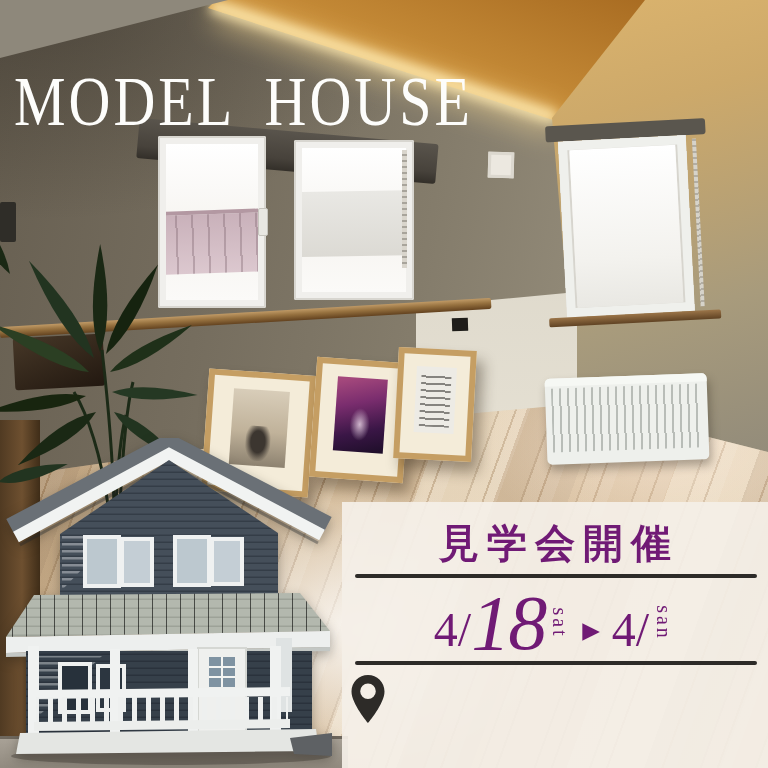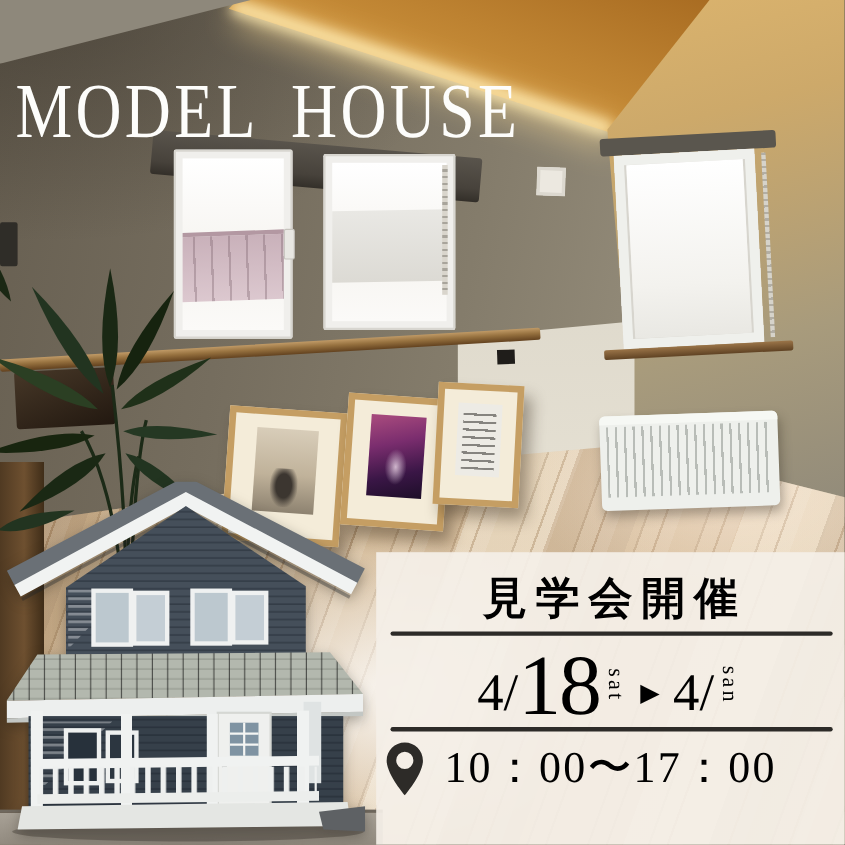--- a/index.html
+++ b/index.html
@@ -127,31 +127,31 @@
     filter:drop-shadow(0 4px 6px rgba(30,25,18,.35));}
 
   
   .title{left:14px;top:60px;width:760px;color:#fdfdfb;
     font-family:"Liberation Serif","DejaVu Serif",serif;font-size:58px;font-weight:normal;
     letter-spacing:3px;word-spacing:14px;transform:scaleY(1.22);transform-origin:top left;
     white-space:nowrap;}
 
   
   .panel{left:342px;top:502px;width:426px;height:266px;
-    background:rgba(244,239,231,.93);color:#000000;}
+    background:rgba(244,239,231,.93);color:#701a75;}
   .panel .heading{position:absolute;top:14px;left:0;width:100%;text-align:center;
     font-size:40px;font-weight:bold;letter-spacing:8px;padding-left:8px;box-sizing:border-box;}
   .divider{position:absolute;left:13px;width:402px;height:4px;background:#2d2b28;border-radius:2px;}
   .divider-top{top:72px;}
   .divider-bottom{top:159px;}
   .dates{position:absolute;top:77px;left:0;width:100%;height:80px;
     display:flex;align-items:flex-end;justify-content:center;
     font-family:"Liberation Serif","DejaVu Serif",serif;}
   .date-prefix{font-size:48px;line-height:1;padding-bottom:5px;}
-  .date-day{font-size:78px;line-height:.92;letter-spacing:-2px;}
+  .date-day{font-size:78px;line-height:.92;letter-spacing:-2px;font-style:italic;}
   .weekday-box{position:relative;width:27px;height:74px;}
   .weekday{position:absolute;left:50%;top:52%;transform:translate(-50%,-50%) rotate(90deg);
     font-size:20px;letter-spacing:3px;white-space:nowrap;}
   .arrow{font-family:"DejaVu Sans",sans-serif;font-size:23px;align-self:center;
     margin:22px 12px 0 10px;}
   .time-row{position:absolute;top:168px;left:0;width:100%;text-align:center;
     font-family:"Liberation Serif","DejaVu Serif",serif;font-size:40px;letter-spacing:2px;}
   .address-row{position:absolute;top:219px;left:48px;right:2px;
     font-size:29px;letter-spacing:.5px;white-space:nowrap;}
   .pin{position:absolute;left:8px;top:170px;width:36px;height:54px;}
@@ -327,21 +327,20 @@
       </span>
       <span class="arrow">▶</span>
       <span class="date-prefix">4/</span>
       <span class="weekday-box">
         <span class="weekday">san</span>
       </span>
     </div>
 
     <div class="divider divider-bottom"></div>
 
-    <div class="time-row">10：00〜17：00</div>
 
     <svg class="pin" viewBox="0 0 24 34">
       <path d="M12 1 C5.9 1 1 5.9 1 12 c0 8.2 11 21 11 21 s11 -12.8 11 -21 C23 5.9 18.1 1 12 1 z
                M12 17 a5.2 5.2 0 1 1 0 -10.4 a5.2 5.2 0 0 1 0 10.4 z" fill="#2d2b28"></path>
     </svg>
   </div>
 
 </div>
 
 </body></html>

